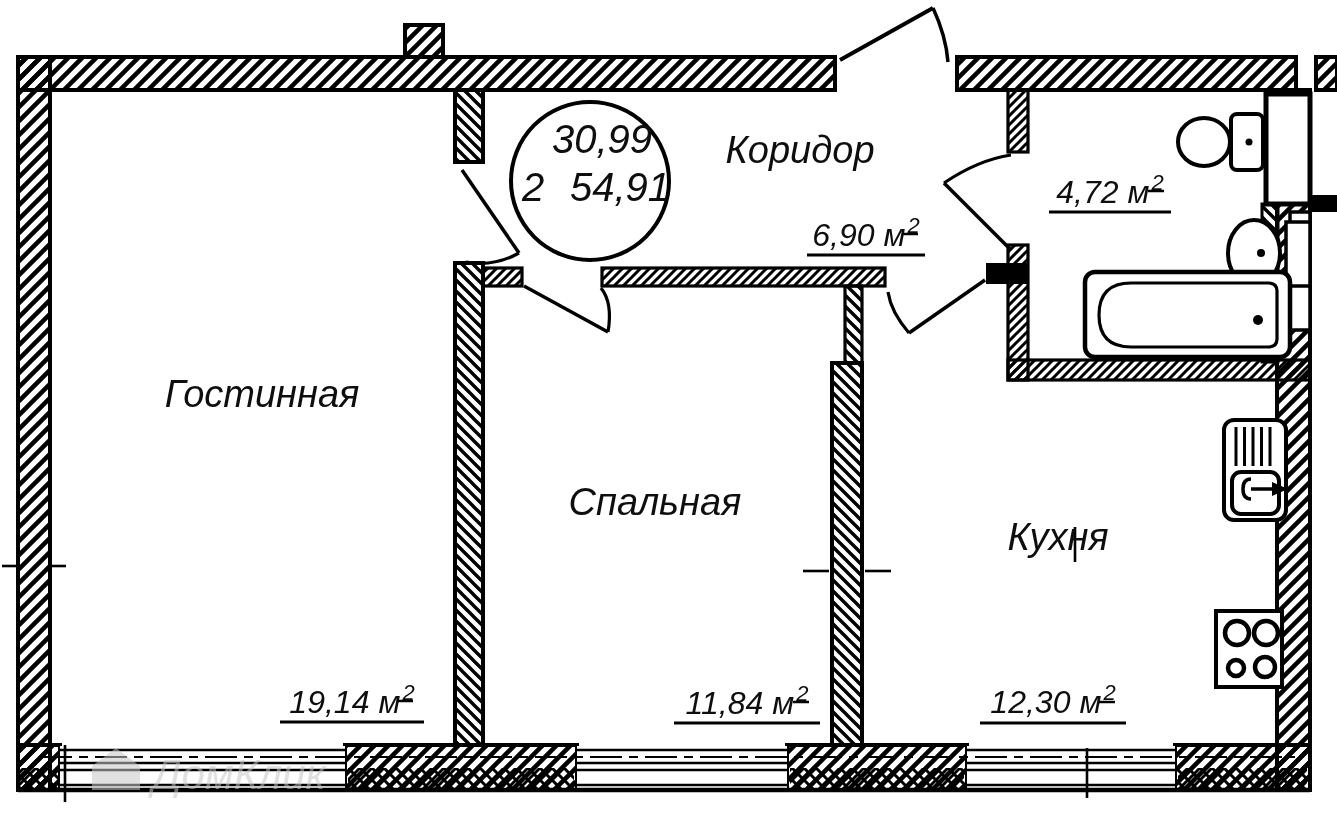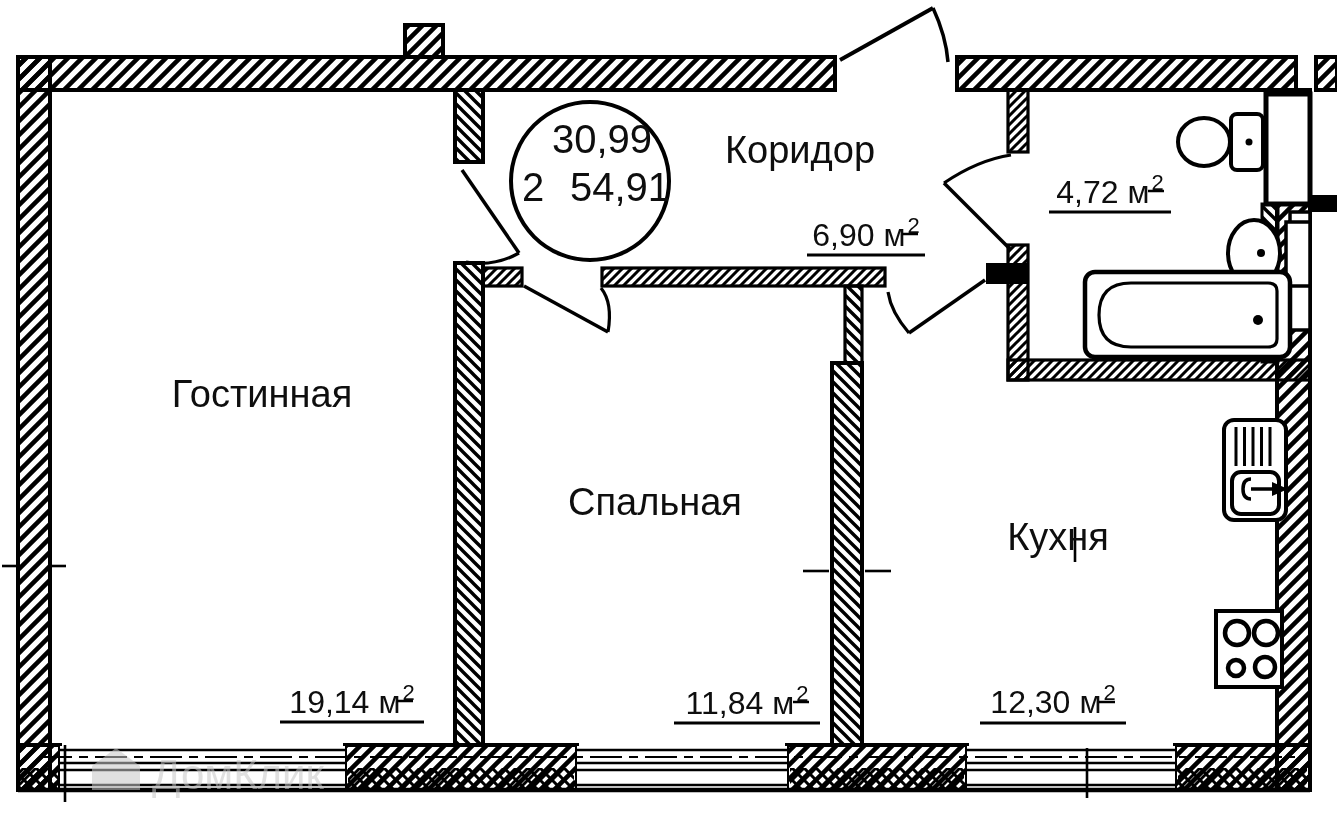--- a/index.html
+++ b/index.html
@@ -1,16 +1,16 @@
 <!DOCTYPE html>
 <html><head>
 <meta charset="utf-8">
 <style>
   html,body{margin:0;padding:0;background:#ffffff;}
-  .stage{position:relative;width:1337px;height:817px;background:#ffffff;overflow:hidden;}
+  .stage{position:relative;width:1337px;height:817px;background:#ffffff;overflow:hidden;font-style:italic;}
   svg{position:absolute;left:0;top:0;}
   text{font-family:"Liberation Sans","DejaVu Sans",sans-serif;fill:#0e0e0e;}
   .room-label{font-size:38px;}
   .area-label{font-size:32px;}
   .area-sup{font-size:22px;}
   .stamp-text{font-size:40px;}
   .wm-text{font-size:42px;fill:#c8c8c8;}
 </style>
 </head>
 <body>

